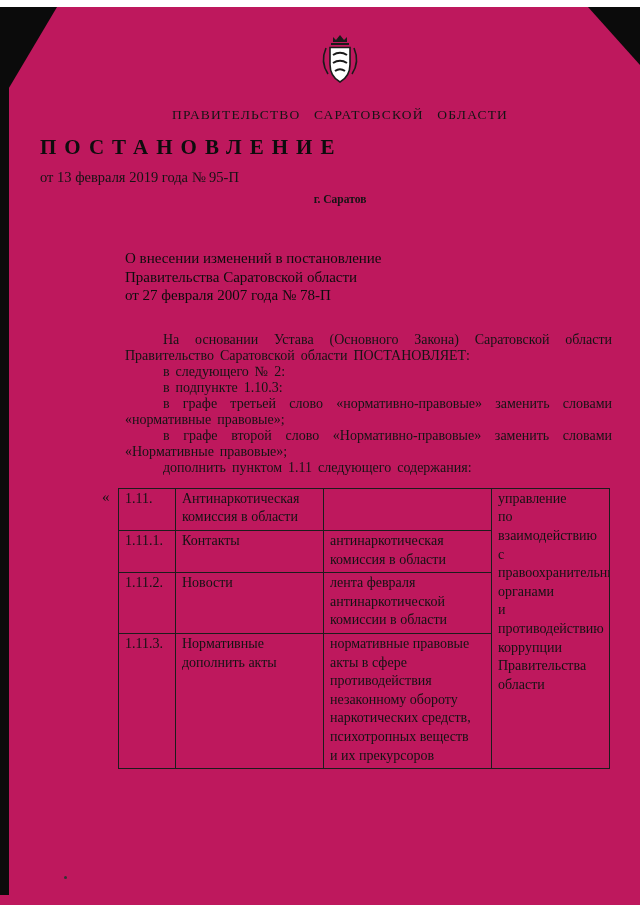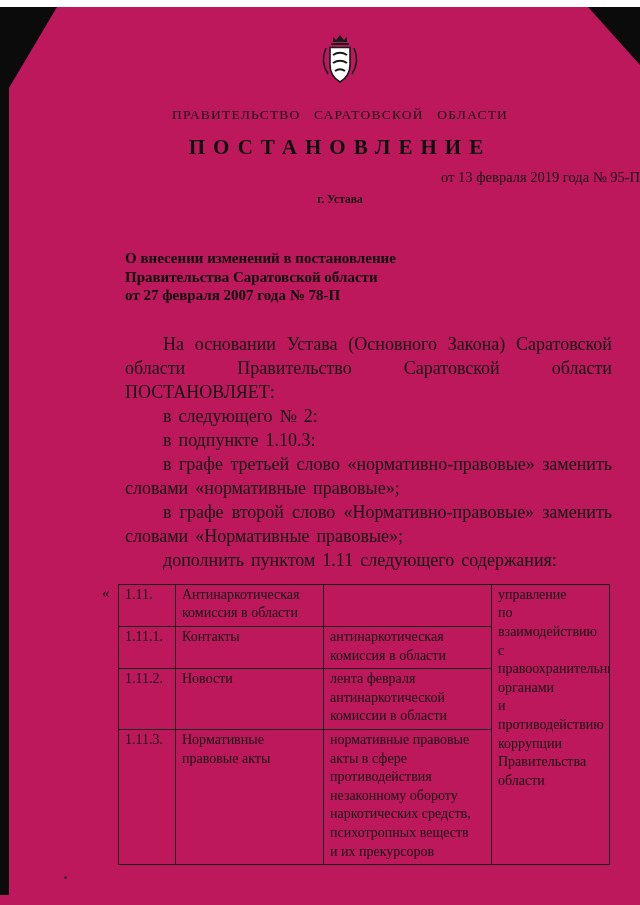--- a/index.html
+++ b/index.html
@@ -24,35 +24,35 @@
             background:#0b0b0b; }
   .art-dot { position:absolute; left:64px; top:869px; width:3px; height:3px;
             background:#333; border-radius:50%; }
   
   .emblem-wrap { padding-top:26px; text-align:center; }
   .org {
     margin-top:12px; text-align:center;
     font-size:13.5px; letter-spacing:1.2px; word-spacing:9px; color:#141414;
   }
   .doctype {
-    margin-top:12px; text-align:center;
+    margin-top:12px; text-align:left;
     font-size:21px; font-weight:700; letter-spacing:8px; color:#0d0d0d;
   }
-  .dateline { margin-top:9px; text-align:right; font-size:14.5px; color:#141414; }
+  .dateline { margin-top:9px; text-align:left; font-size:14.5px; color:#141414; }
   .city { margin-top:7px; text-align:center; font-size:11.5px; font-weight:700; color:#141414; }
   
   .title {
     margin:44px 28px 0 85px;
-    font-size:15px; font-weight:700; line-height:18.6px;
+    font-size:15px; font-weight:400; line-height:18.6px;
     white-space:pre-line; color:#0d0d0d;
   }
   
   .docbody { margin:27px 28px 0 85px; }
   .para {
-    font-size:18px; line-height:24px;
+    font-size:14px; line-height:16px;
     text-align:justify; text-indent:38px; word-spacing:2.5px; color:#141414;
   }
   
   .table-wrap { position:relative; margin:12px 30px 0 78px; }
   .open-quote { position:absolute; left:-16px; top:1px; font-size:15px; color:#141414; }
   table.amend {
     width:100%; border-collapse:collapse; table-layout:fixed;
     font-size:14px; line-height:18.6px; color:#131313;
   }
   table.amend td {
@@ -87,21 +87,21 @@
         <path d="M15 22 q7 -4.5 14 0" stroke-width="2"></path>
         <path d="M15 30 q7 -4.5 14 0" stroke-width="2"></path>
         <path d="M17 38 q5 -3.5 10 0" stroke-width="2"></path>
       </g>
     </svg>
   </div>
 
   <div class="org">ПРАВИТЕЛЬСТВО САРАТОВСКОЙ ОБЛАСТИ</div>
   <div class="doctype">ПОСТАНОВЛЕНИЕ</div>
   <div class="dateline">от 13 февраля 2019 года № 95-П</div>
-  <div class="city">г. Устава</div>
+  <div class="city">г. Саратов</div>
 
   <div class="title">О внесении изменений в постановление
 Правительства Саратовской области
 от 27 февраля 2007 года № 78-П</div>
 
   <div class="docbody">
     <p class="para">На основании Устава (Основного Закона) Саратовской области Правительство Саратовской области ПОСТАНОВЛЯЕТ:</p>
     <p class="para">в следующего № 2:</p>
     <p class="para">в подпункте 1.10.3:</p>
     <p class="para">в графе третьей слово «нормативно-правовые» заменить словами «нормативные правовые»;</p>
@@ -142,21 +142,21 @@
         <tr>
           <td>1.11.2.</td>
           <td>Новости</td>
           <td>лента февраля
 антинаркотической
 комиссии в области</td>
         </tr>
         <tr>
           <td>1.11.3.</td>
           <td>Нормативные
-правовые акты</td>
+дополнить акты</td>
           <td>нормативные правовые
 акты в сфере
 противодействия
 незаконному обороту
 наркотических средств,
 психотропных веществ
 и их прекурсоров</td>
         </tr>
       </tbody>
     </table>

